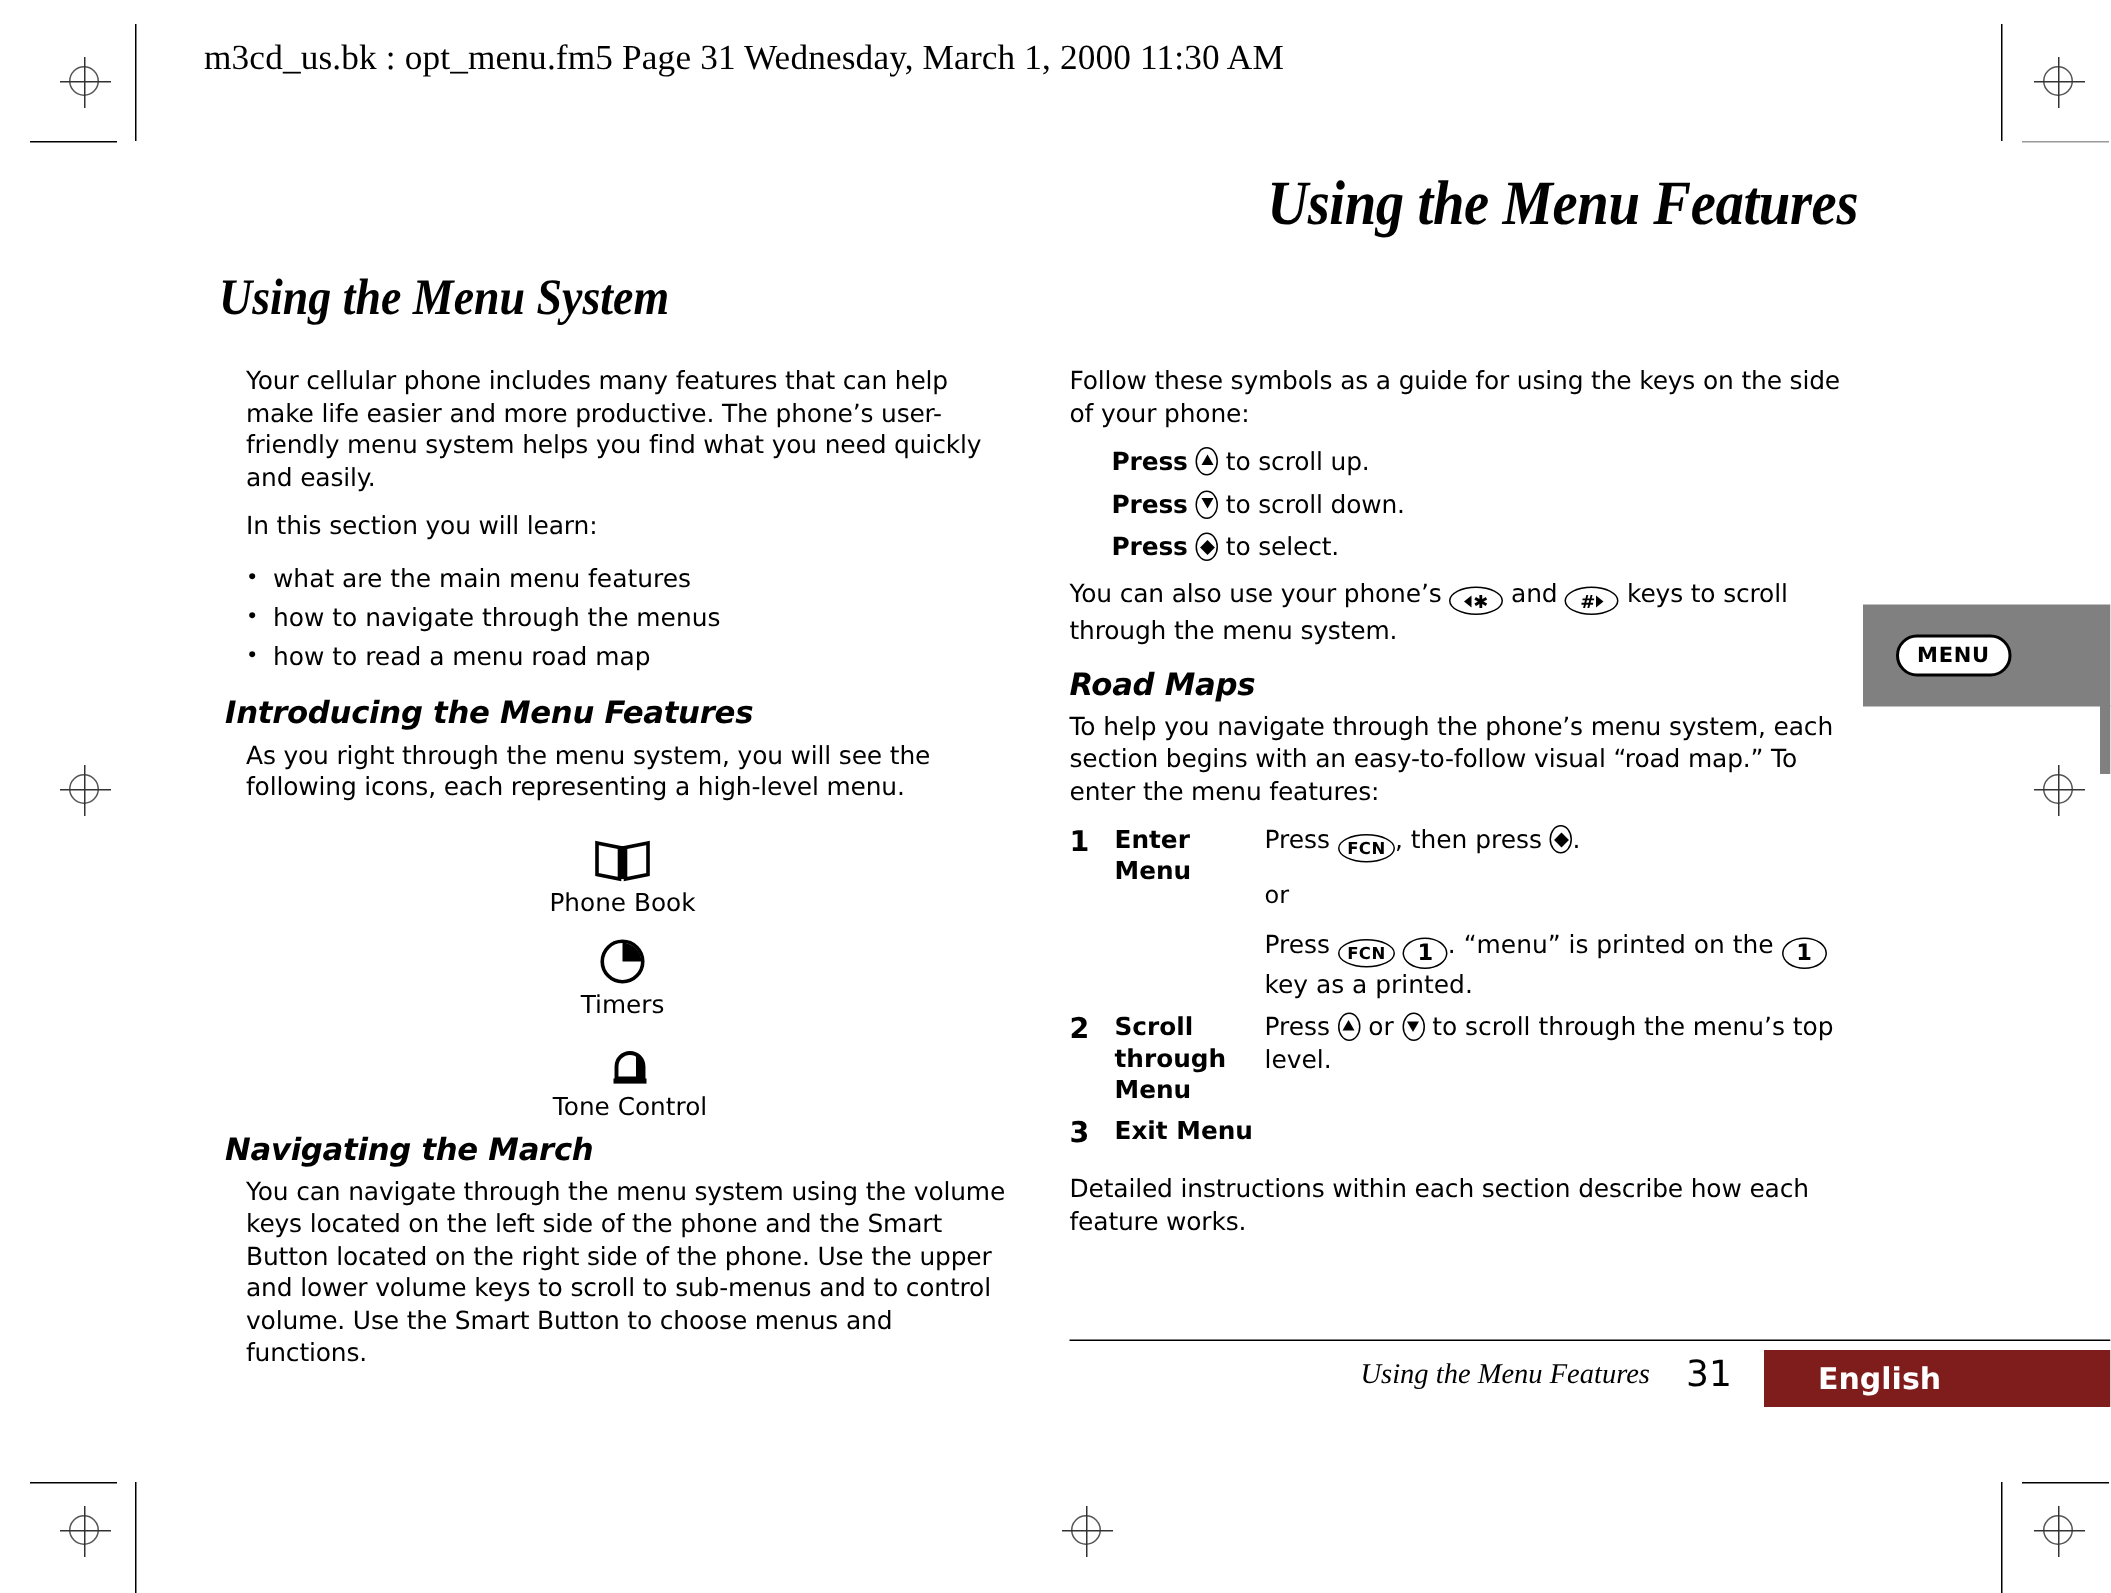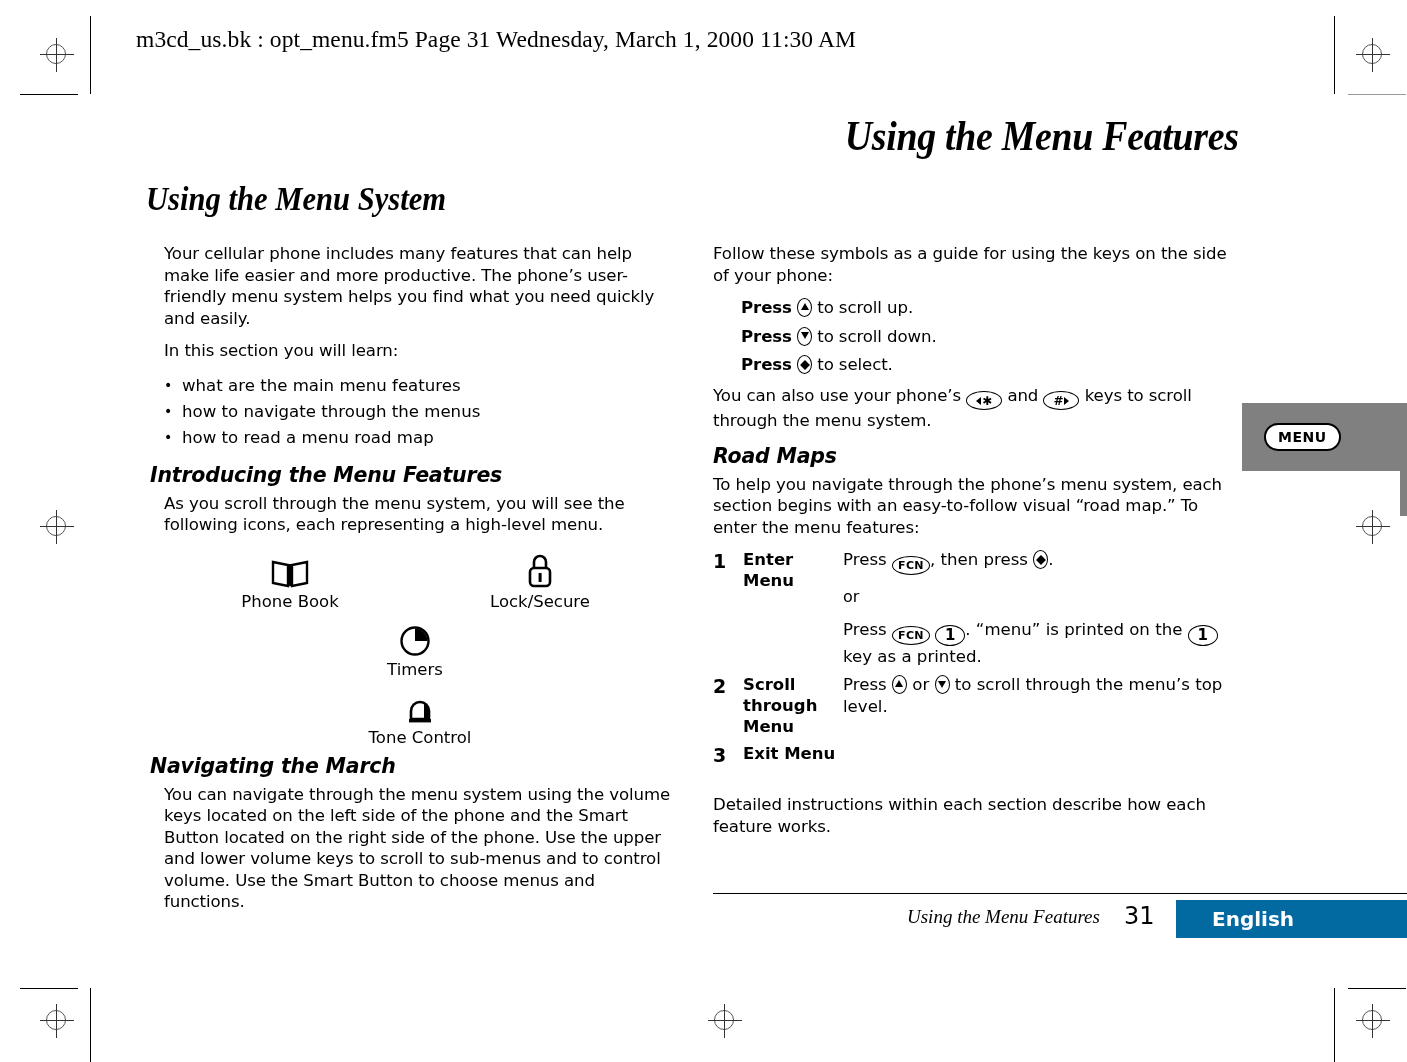--- a/index.html
+++ b/index.html
@@ -328,21 +328,21 @@
     top: 902px;
     font-size: 24px;
     font-weight: normal;
   }
   .footer-lang {
     position: absolute;
     left: 1176px;
     top: 900px;
     width: 231px;
     height: 38px;
-    background: #0369a1;
+    background: #7f1d1d;
     color: #fff;
     font-size: 20px;
     font-weight: bold;
     display: flex;
     align-items: center;
     padding-left: 36px;
     box-sizing: border-box;
   }
 </style>
 </head>
@@ -407,44 +407,34 @@
     <p class="body indent">Your cellular phone includes many features that can help make life easier and more productive. The phone’s user-friendly menu system helps you find what you need quickly and easily.</p>
     <p class="body indent">In this section you will learn:</p>
 
     <ul class="bullets">
       <li>what are the main menu features</li>
       <li>how to navigate through the menus</li>
       <li>how to read a menu road map</li>
     </ul>
 
     <h3 class="sub">Introducing the Menu Features</h3>
-    <p class="body indent">As you scroll through the menu system, you will see the following icons, each representing a high-level menu.</p>
+    <p class="body indent">As you right through the menu system, you will see the following icons, each representing a high-level menu.</p>
 
     <div class="icon-grid">
 
       <div class="icon-row">
         <div class="icon-cell">
           <div class="glyph">
             <svg width="38" height="32" viewBox="0 0 38 32">
               <path d="M2 4 L17 7 L17 28 L2 25 Z" fill="#fff" stroke="#000" stroke-width="2.4"></path>
               <path d="M36 4 L21 7 L21 28 L36 25 Z" fill="#fff" stroke="#000" stroke-width="2.4"></path>
               <rect x="17.4" y="6" width="3.2" height="22" fill="#000"></rect>
             </svg>
           </div>
           <div class="cap">Phone Book</div>
-        </div>
-        <div class="icon-cell">
-          <div class="glyph">
-            <svg width="30" height="36" viewBox="0 0 30 36">
-              <path d="M9 14 L9 8 A6 6 0 0 1 21 8 L21 14" fill="none" stroke="#000" stroke-width="2.6"></path>
-              <rect x="5" y="14" width="20" height="18" rx="4" fill="#fff" stroke="#000" stroke-width="2.6"></rect>
-              <rect x="13.6" y="19" width="3" height="9" fill="#000"></rect>
-            </svg>
-          </div>
-          <div class="cap">Lock/Secure</div>
         </div>
       </div>
 
       <div class="icon-row">
         <div class="icon-cell">
           <div class="glyph">
             <svg width="34" height="34" viewBox="0 0 34 34">
               <circle cx="17" cy="17" r="13.5" fill="#fff" stroke="#000" stroke-width="2.4"></circle>
               <path d="M17 17 L17 4.5 A12.5 12.5 0 0 1 29.5 17 Z" fill="#000"></path>
             </svg>
@@ -546,21 +536,21 @@
         </div>
       </div>
 
       <div class="step">
         <div class="num">3</div>
         <div class="what">Exit Menu</div>
       </div>
 
     </div>
 
-    <p class="body" style="margin-top:28px;">Detailed instructions within each section describe how each feature works.</p>
+    <p class="body" style="margin-top:16px;">Detailed instructions within each section describe how each feature works.</p>
 
   </div>
 
   <div class="side-tab">
     <span class="badge">MENU</span>
   </div>
 
   <div class="footer-rule"></div>
   <div class="footer-running">Using the Menu Features</div>
   <div class="footer-page">31</div>

